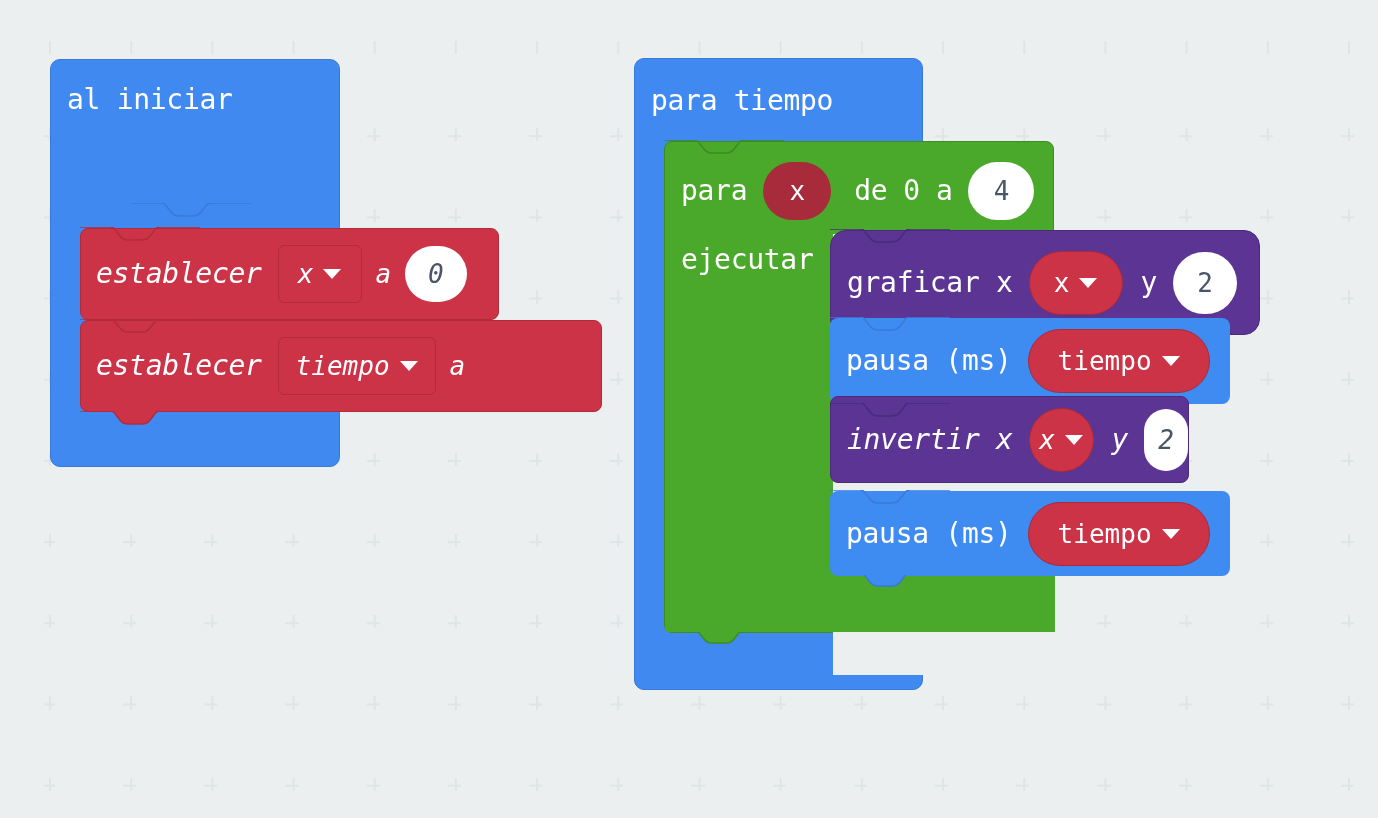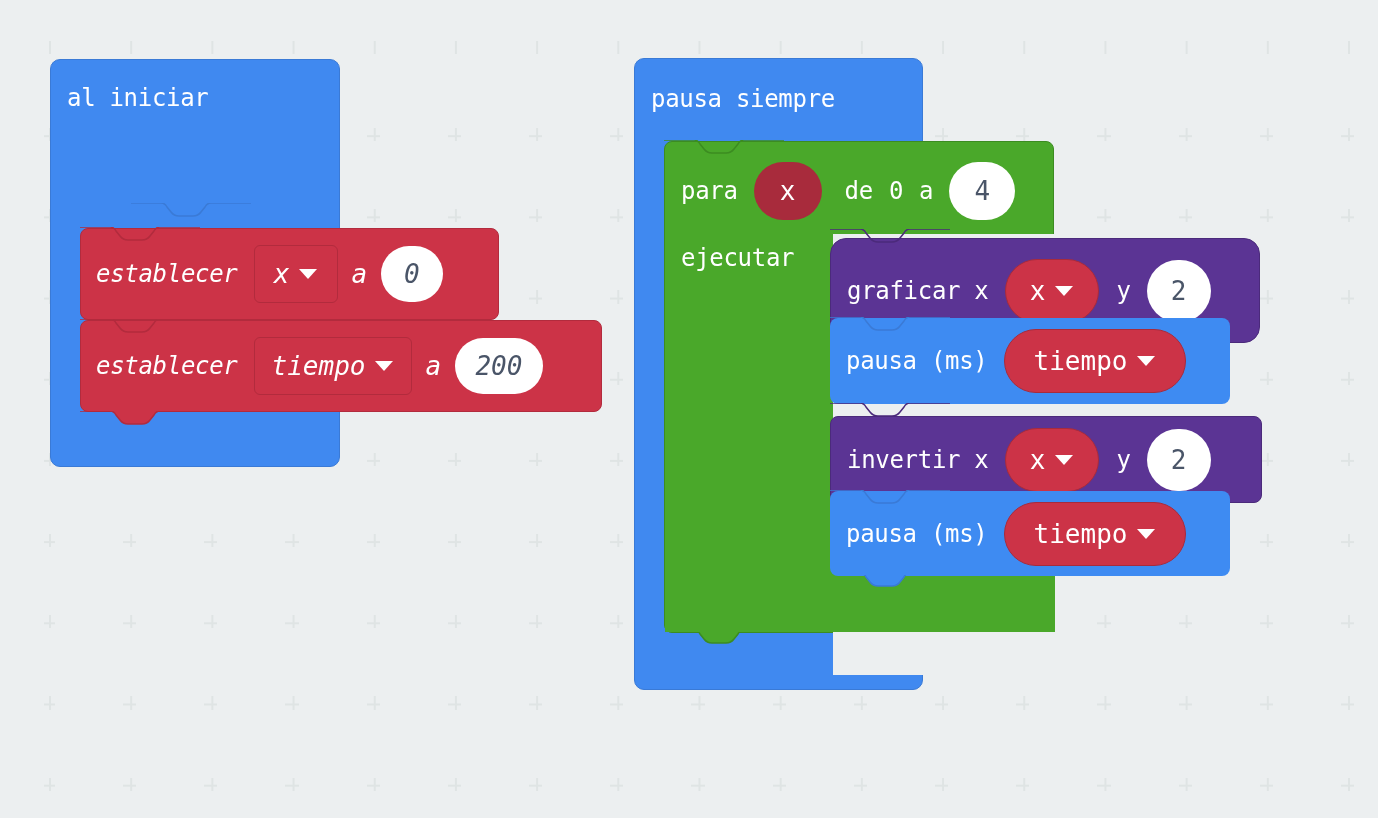--- a/index.html
+++ b/index.html
@@ -45,21 +45,21 @@
   
   .blk {
     position: absolute;
     box-sizing: border-box;
     color: #ffffff;
     display: flex;
     align-items: center;
     white-space: nowrap;
   }
   .lbl {
-    font-size: 24px;
+    font-size: 28px;
     line-height: 1;
     letter-spacing: -0.3px;
   }
 
   
   .notch-svg { position: absolute; pointer-events: none; }
   .c-blue-d { background: #3e8bf2; }
   .c-green  { background: #4aa82a; border: 1px solid #3c8c21; }
   .c-red    { background: #cc3347; border: 1px solid #b22b3d; font-style: italic; }
   .c-purple { background: #5b3494; border: 1px solid #4b2a7b; }
@@ -219,31 +219,31 @@
     position: absolute; left: 0; bottom: 0;
     width: 390px; height: 58px;
     background: #4aa82a;
   }
 
   
   #blk-graficar {
     left: 830px; top: 230px;
     width: 430px; height: 105px;
     border-radius: 16px;
-    margin-top: 8px;
   }
   #blk-pausa-1 {
     left: 830px; top: 318px;
     width: 400px; height: 86px;
     border-radius: 8px;
   }
   #blk-invertir {
-    left: 830px; top: 416px;
-    width: 432px; height: 87px;
-    border-radius: 8px;
+    left: 830px; top: 396px;
+    width: 359px; height: 87px;
+    border-radius: 8px;
+    font-style: italic;
   }
   #blk-pausa-2 {
     left: 830px; top: 491px;
     width: 400px; height: 85px;
     border-radius: 8px;
   }
 
   .stmt .lbl { margin-left: 16px; }
   #blk-graficar .var-dd { width: 94px; height: 64px; margin-left: 16px; }
   #blk-graficar .y { margin-left: 18px; }
@@ -283,36 +283,35 @@
     <span class="num-field">0</span>
   </div>
 
   <div class="blk stmt c-red" id="blk-set-tiempo">
     <span class="lbl">establecer</span>
     <span class="dd-square">
       <span>tiempo</span>
       <i class="caret"></i>
     </span>
     <span class="lbl mid">a</span>
-    <span class="num-field">200</span>
   </div>
 
   <svg class="notch-svg" style="left:80px; top:227px;" width="120" height="14">
     <path d="M0,0 H30 q4,0 6,4 l4,5 q3,4 8,4 h14 q5,0 8,-4 l4,-5 q2,-4 6,-4 H120" fill="none" stroke="#b22b3d" stroke-width="1.5"></path>
   </svg>
   <svg class="notch-svg" style="left:80px; top:319px;" width="120" height="14">
     <path d="M0,0 H30 q4,0 6,4 l4,5 q3,4 8,4 h14 q5,0 8,-4 l4,-5 q2,-4 6,-4 H120" fill="none" stroke="#b22b3d" stroke-width="1.5"></path>
   </svg>
 
   <svg class="notch-svg" style="left:80px; top:411px;" width="120" height="16">
     <path d="M0,0 H30 q4,0 6,4 l4,5 q3,4 8,4 h14 q5,0 8,-4 l4,-5 q2,-4 6,-4 H120 v-2 H0 Z" fill="#cc3347" stroke="#b22b3d" stroke-width="1.5"></path>
   </svg>
 
   <div class="blk" id="hat-para-siempre">
-    <span class="lbl hat-label">pausa siempre</span>
+    <span class="lbl hat-label">para tiempo</span>
     <div class="c-left"></div>
   </div>
 
   <div class="blk c-green" id="blk-for">
     <div class="mouth"></div>
     <div class="bottom-bar"></div>
 
     <div class="row-head">
       <span class="lbl">para</span>
       <span class="var-pill">x</span>

